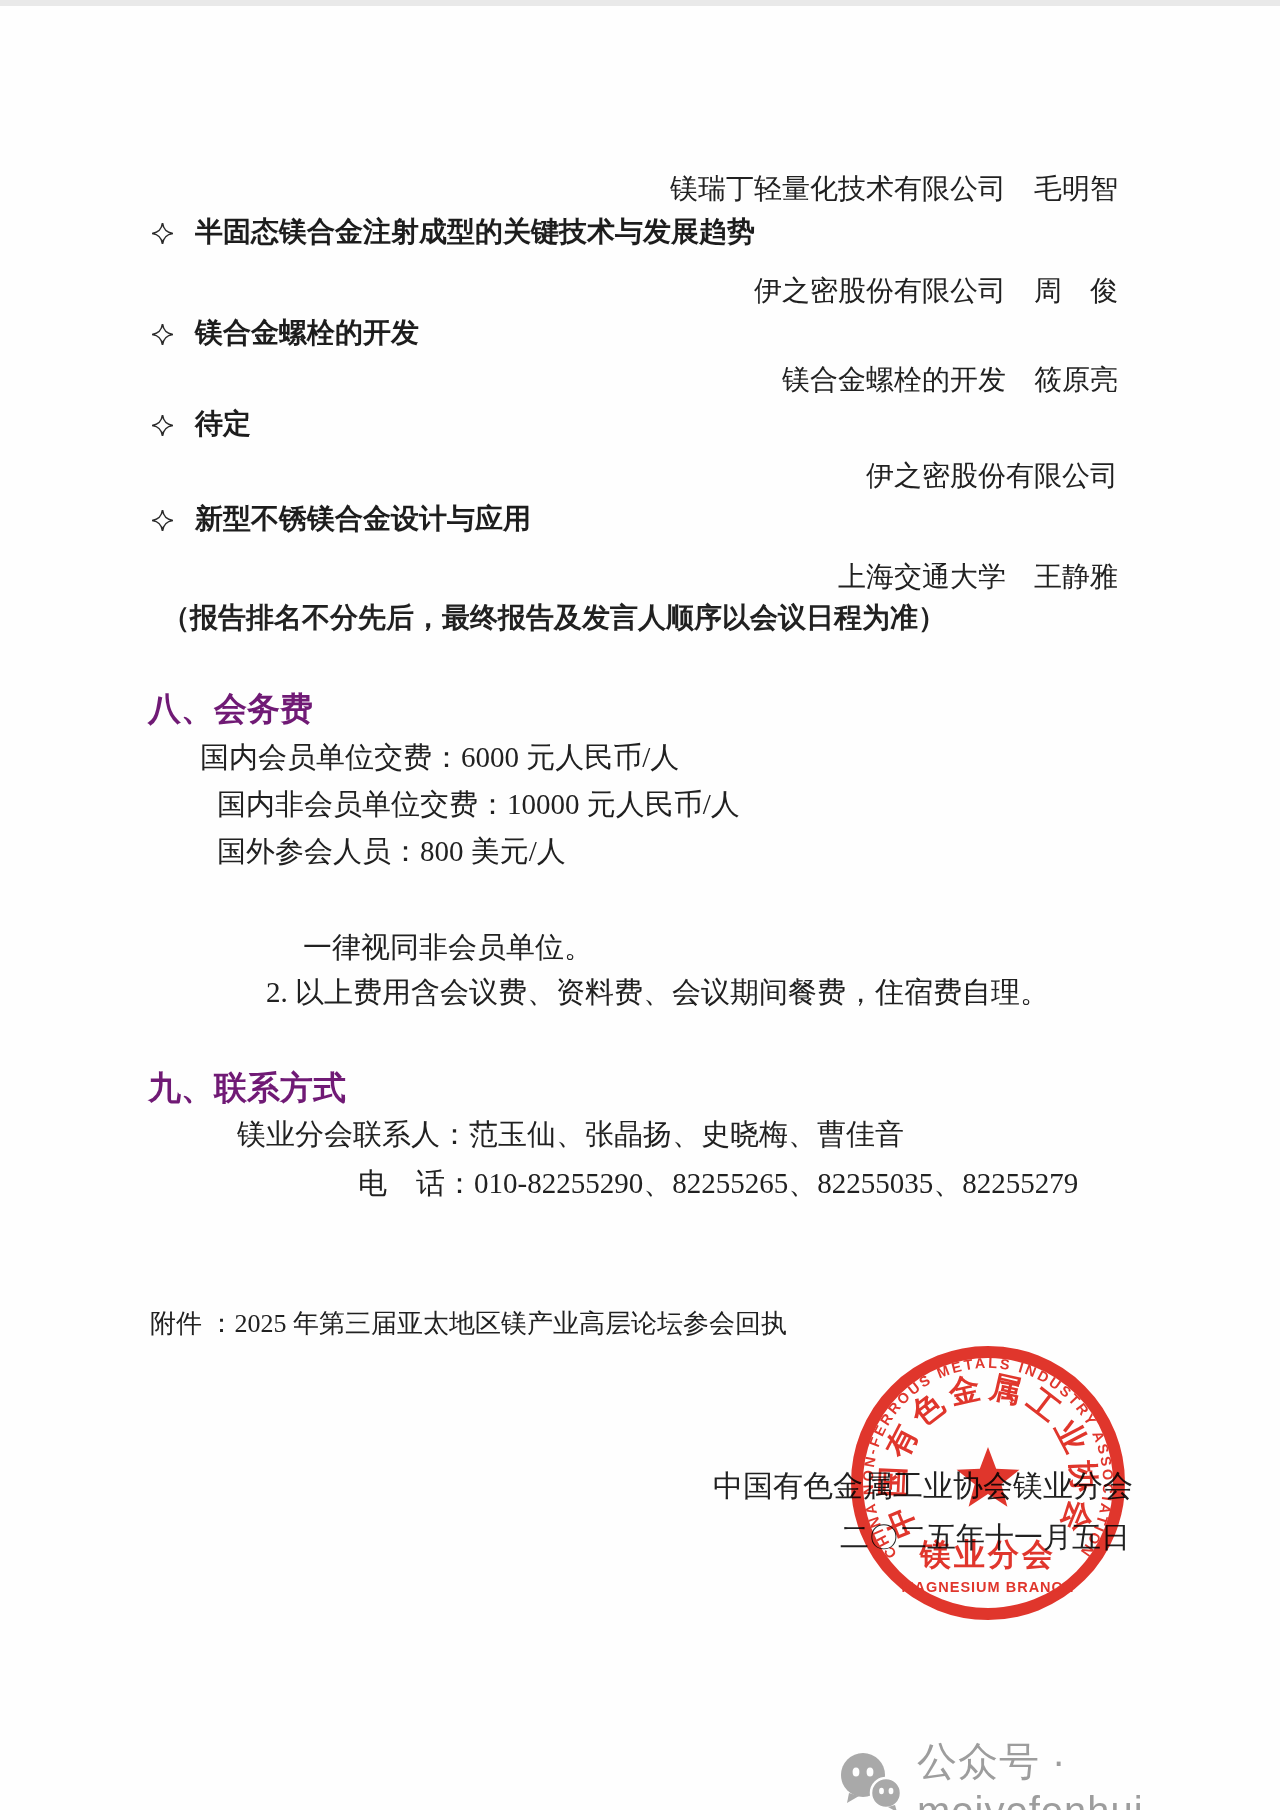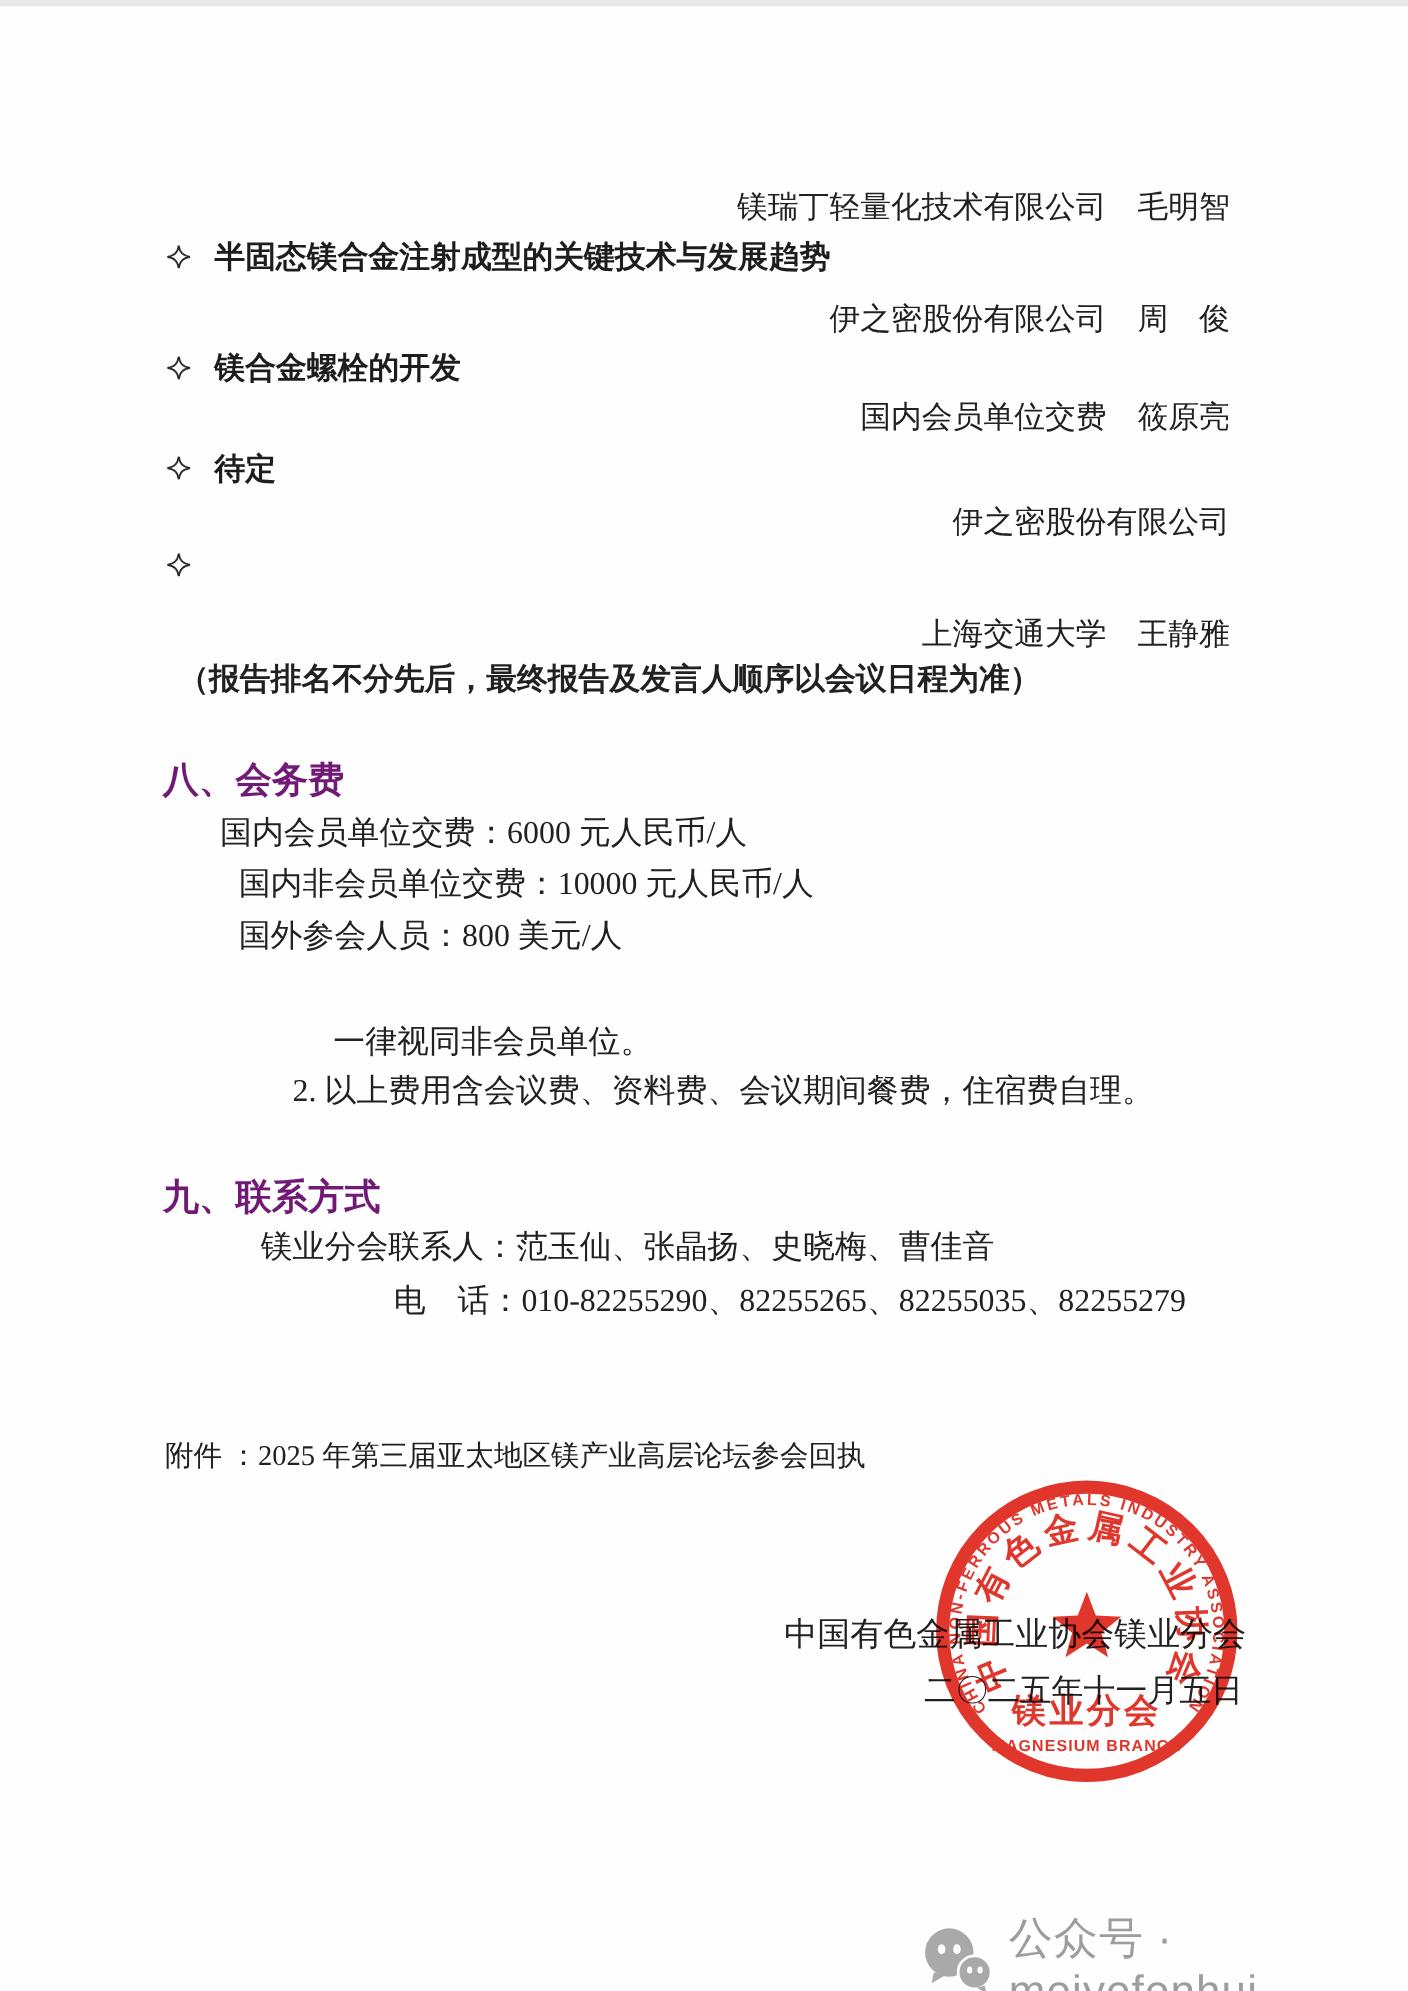--- a/index.html
+++ b/index.html
@@ -8,21 +8,21 @@
     width:1280px;height:1810px;
     margin:6px auto;
     background:#fefefe;
     overflow:hidden;
     font-family:"Liberation Serif", serif;
     color:#212121;
   }
   .line{position:absolute;white-space:nowrap;line-height:1.25;}
   .affil{font-size:28px;right:162px;text-align:right;}
   .topic{left:152px;display:flex;align-items:center;gap:22px;
-         font-family:Liberation Sans, sans-serif;font-weight:700;font-size:28px;color:#1d1d1d;}
+         font-family:Liberation Mono, monospace;font-weight:700;font-size:28px;color:#1d1d1d;}
   .bullet{display:inline-flex;align-items:center;}
   .ranking-note{left:162px;font-weight:700;font-size:28px;}
   .heading{left:148px;font-family:"Liberation Sans", sans-serif;font-weight:700;font-size:33px;color:#701a75;}
   .body-line{font-size:29px;}
   .attach{left:150px;font-size:26px;font-family:Liberation Serif, serif;}
   .sig{text-align:right;}
   .stamp-wrap{position:absolute;left:848px;top:1337px;width:280px;height:280px;
               mix-blend-mode:multiply;opacity:.93;}
   .footer{position:absolute;top:1728px;left:837px;display:flex;align-items:center;gap:14px;
           font-family:"Liberation Sans", sans-serif;color:#9d9d9d;}
@@ -46,38 +46,39 @@
   <div class="line affil" style="top:267px">伊之密股份有限公司　周　俊</div>
 
   <div class="line topic" style="top:311px">
     <span class="bullet">
       <svg width="21" height="21" viewBox="0 0 22 22">
           <path d="M11 0 C12 7 15 10 22 11 C15 12 12 15 11 22 C10 15 7 12 0 11 C7 10 10 7 11 0 Z" fill="none" stroke="#2b2b2b" stroke-width="1.7"></path>
         </svg>
     </span>
     <span>镁合金螺栓的开发</span>
   </div>
-  <div class="line affil" style="top:356px">国内会员单位交费　筱原亮</div>
+  <div class="line affil" style="top:356px">镁合金螺栓的开发　筱原亮</div>
 
   <div class="line topic" style="top:402px">
     <span class="bullet">
       <svg width="21" height="21" viewBox="0 0 22 22">
           <path d="M11 0 C12 7 15 10 22 11 C15 12 12 15 11 22 C10 15 7 12 0 11 C7 10 10 7 11 0 Z" fill="none" stroke="#2b2b2b" stroke-width="1.7"></path>
         </svg>
     </span>
     <span>待定</span>
   </div>
   <div class="line affil" style="top:452px">伊之密股份有限公司</div>
 
   <div class="line topic" style="top:497px">
     <span class="bullet">
       <svg width="21" height="21" viewBox="0 0 22 22">
           <path d="M11 0 C12 7 15 10 22 11 C15 12 12 15 11 22 C10 15 7 12 0 11 C7 10 10 7 11 0 Z" fill="none" stroke="#2b2b2b" stroke-width="1.7"></path>
         </svg>
     </span>
+    <span>新型不锈镁合金设计与应用</span>
   </div>
   <div class="line affil" style="top:553px">上海交通大学　王静雅</div>
 
   <div class="line ranking-note" style="top:594px">（报告排名不分先后，最终报告及发言人顺序以会议日程为准）</div>
 
   <div class="line heading" style="top:682px">八、会务费</div>
   <div class="line body-line" style="top:733px;left:200px">国内会员单位交费：6000 元人民币/人</div>
   <div class="line body-line" style="top:780px;left:217px">国内非会员单位交费：10000 元人民币/人</div>
   <div class="line body-line" style="top:827px;left:217px">国外参会人员：800 美元/人</div>
   <div class="line body-line" style="top:923px;left:303px">一律视同非会员单位。</div>

